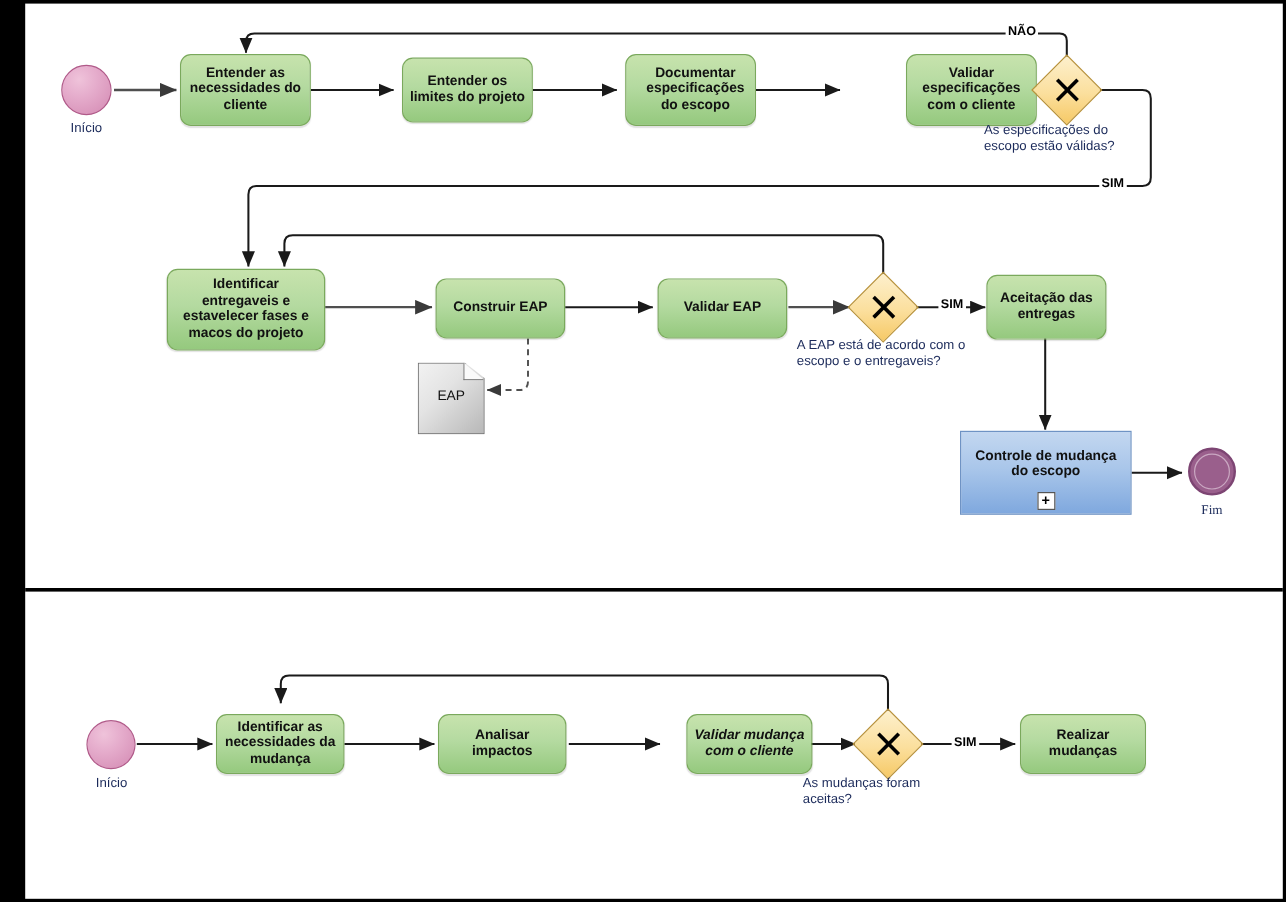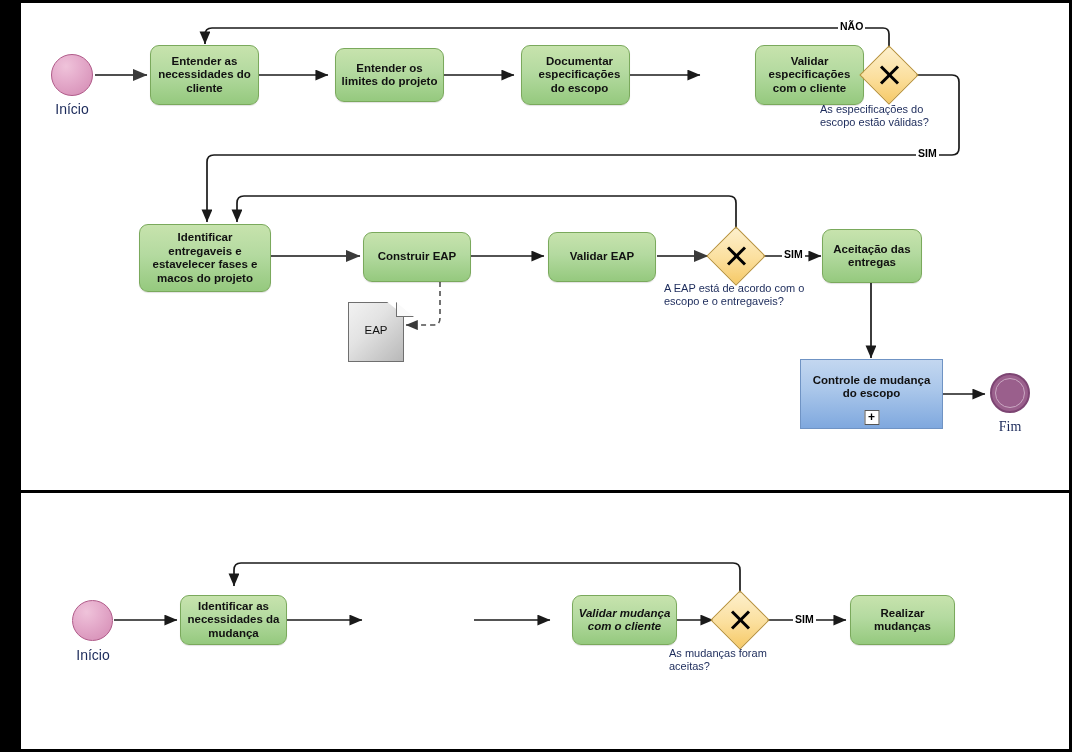--- a/index.html
+++ b/index.html
@@ -107,21 +107,21 @@
   }
   .event-end:after{
     content:"";
     position:absolute;
     left:3px;top:3px;right:3px;bottom:3px;
     border-radius:50%;
     border:1.6px solid #caa8c2;
   }
   .event-label{
     position:absolute;
-    font-size:14px;
+    font-size:11px;
     color:#1b2a5a;
     text-align:center;
     white-space:nowrap;
   }
 
   
   .gateway{
     position:absolute;
     width:42px;height:42px;
     transform:rotate(45deg);
@@ -148,21 +148,21 @@
     position:absolute;
     font-size:11px;
     line-height:13px;
     color:#1b2a5a;
     text-align:left;
   }
 
   
   .data-object{
     position:absolute;
-    width:56px;height:60px;padding-left:10px;
+    width:56px;height:60px;
   }
   .data-object .doc-body{
     position:absolute;
     left:0;top:0;width:56px;height:60px;
     box-sizing:border-box;
     border:1.4px solid #6f6f6f;
     background:linear-gradient(135deg,#f2f2f2 0%,#e3e3e3 40%,#b8b8b8 100%);
     clip-path:polygon(0 0, 70% 0, 100% 22%, 100% 100%, 0 100%);
   }
   .data-object .doc-fold{
@@ -301,20 +301,21 @@
     <span class="sp-plus">+</span>
   </div>
 
   <div class="event-end" style="left:990px;top:373px;width:40px;height:40px;"></div>
   <div class="event-label" style="left:970px;top:419px;width:80px;font-family:Liberation Serif, serif;">Fim</div>
 
   <div class="event-start" style="left:72px;top:600px;width:41px;height:41px;"></div>
   <div class="event-label" style="left:53px;top:647px;width:80px;">Início</div>
 
   <div class="task" style="left:180px;top:595px;width:107px;height:50px;">Identificar as necessidades da mudança</div>
+  <div class="task" style="left:365px;top:595px;width:107px;height:50px;">Analisar impactos</div>
   <div class="task" style="left:572px;top:595px;width:105px;height:50px;font-style:italic;">Validar mudança com o cliente</div>
   <div class="task" style="left:850px;top:595px;width:105px;height:50px;">Realizar mudanças</div>
 
   <div class="gateway" style="left:719px;top:599px;"></div>
   <div class="gw-x" style="position:absolute;left:719px;top:599px;"></div>
   <div class="gw-caption" style="left:669px;top:647px;width:140px;">As mudanças foram aceitas?</div>
   <div class="flow-label" style="left:793px;top:613px;">SIM</div>
 
   <div class="pool-outline"></div>
 </div>

